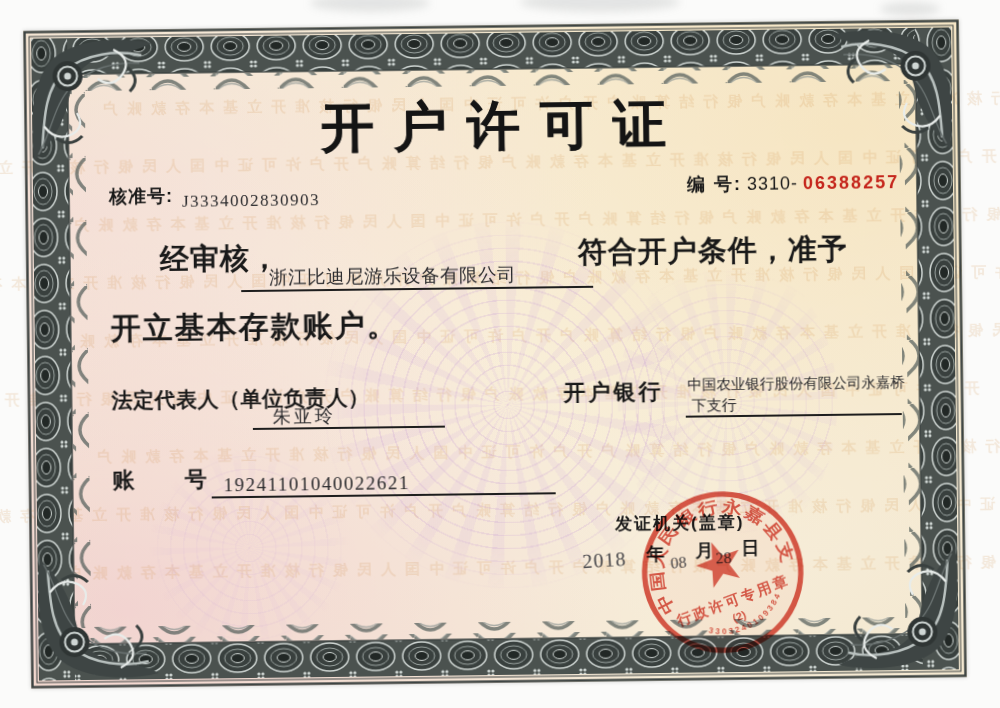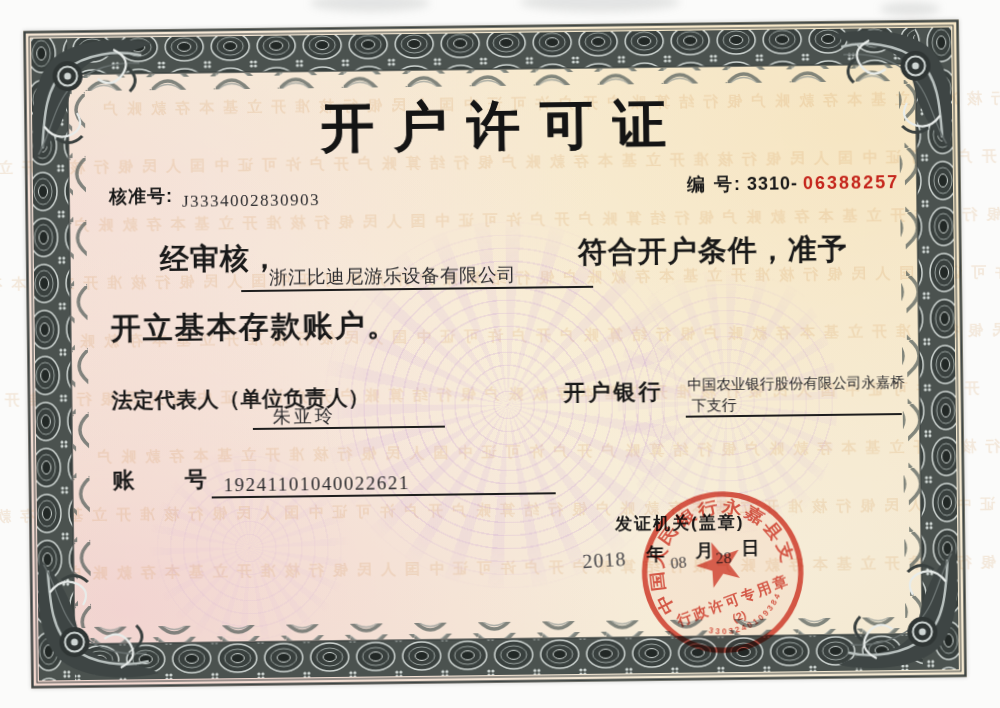--- a/index.html
+++ b/index.html
@@ -145,21 +145,21 @@
     <use href="#cornerOrn" transform="translate(932,654) scale(-1,-1)"></use>
   </svg>
 
   <div class="text title">开户许可证</div>
 
   <div class="text bold" style="left:84px;top:155px;font-size:18px;letter-spacing:1px;">核准号:</div>
   <div class="text serif" style="left:157px;top:163px;font-size:17px;letter-spacing:1.5px;">J3334002830903</div>
 
   <div class="text" style="left:662px;top:150px;font-size:18px;">
     <span class="bold" style="letter-spacing:2px;">编 号:</span>
-    <span style="font-weight:700;letter-spacing:1px;">3310-</span>
+    <span style="font-weight:400;letter-spacing:1px;">3310-</span>
     <span class="red" style="font-weight:700;letter-spacing:2px;">06388257</span>
   </div>
 
   <div class="text bold" style="left:134px;top:211px;font-size:29px;letter-spacing:1px;">经审核，</div>
   <div class="u-line" style="position:absolute;left:215px;top:231px;width:352px;height:31px;">
     <span class="text serif" style="position:static;font-size:18.5px;letter-spacing:.5px;display:inline-block;padding:6px 0 0 28px;">浙江比迪尼游乐设备有限公司</span>
   </div>
   <div class="text bold" style="left:552px;top:209px;font-size:29px;letter-spacing:1px;">符合开户条件，准予</div>
   <div class="text bold" style="left:84px;top:279px;font-size:30px;letter-spacing:2px;">开立基本存款账户。</div>
 

